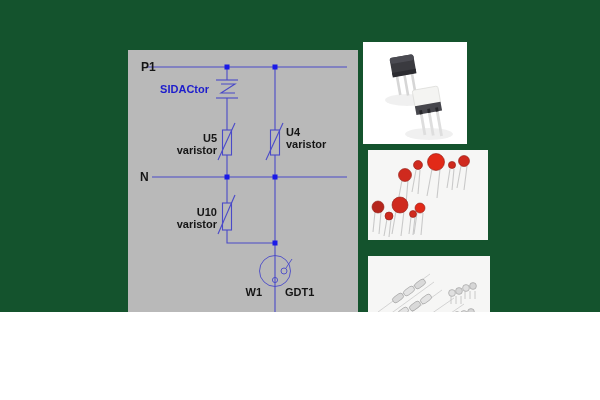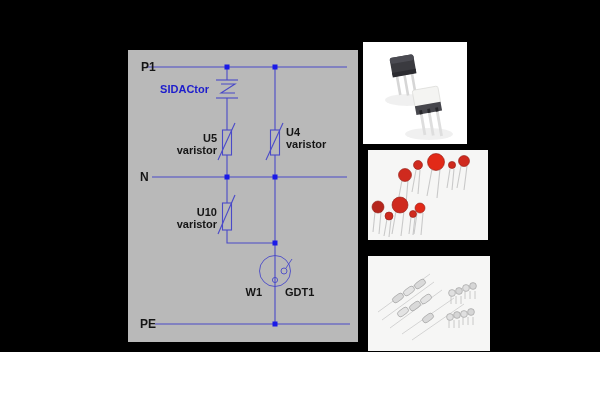--- a/index.html
+++ b/index.html
@@ -1,16 +1,16 @@
 <!DOCTYPE html>
 <html style="--panel-bg: #b9b9b9; --wire: #4a4ac8; --junction: #1a1ae8; --label-text: #151515; --sidactor-label: #1c1ccc; --photo-bg: #f6f6f5; --varistor-red: #cf2a1e; --varistor-red-bright: #e22a18; --varistor-red-dark: #b5251c; --package-dark: #3a3a3f; --package-band: #46464c; --package-light: #f4f4f2; --lead-gray: #c9c9c9; --glass-silver: #d9d9d9;"><head>
 <meta charset="utf-8">
 <style>
   html,body{margin:0;padding:0;background:#ffffff;}
-  .canvas{position:relative;width:600px;height:352px;background:#000000;overflow:hidden;
+  .canvas{position:relative;width:600px;height:312px;background:#14532d;overflow:hidden;
           font-family:"Liberation Sans","DejaVu Sans",sans-serif;text-align:right;}
   .schematic{position:absolute;left:128px;top:50px;width:230px;height:292px;
              background:var(--panel-bg,#b9b9b9);}
   .schematic svg{display:block;}
   .wire{stroke:var(--wire,#4a4ac8);stroke-width:1.1;fill:none;}
   .sym{stroke:var(--wire,#4a4ac8);stroke-width:1.1;fill:none;}
   .symfill{fill:var(--panel-bg,#b9b9b9);stroke:var(--wire,#4a4ac8);stroke-width:1.1;}
   .thin{stroke-width:0.9;}
   .junction{fill:var(--junction,#1a1ae8);stroke:none;}
   .lbl{font-family:"Liberation Sans","DejaVu Sans",sans-serif;font-weight:bold;

